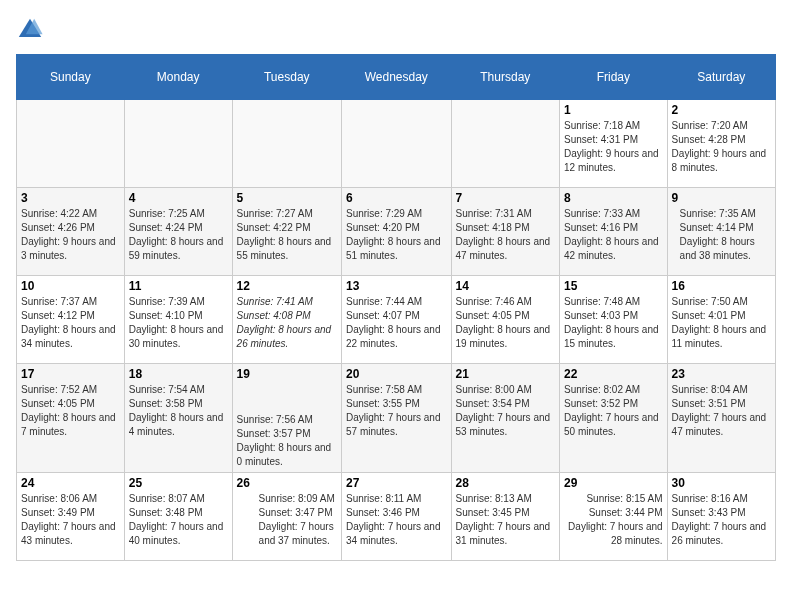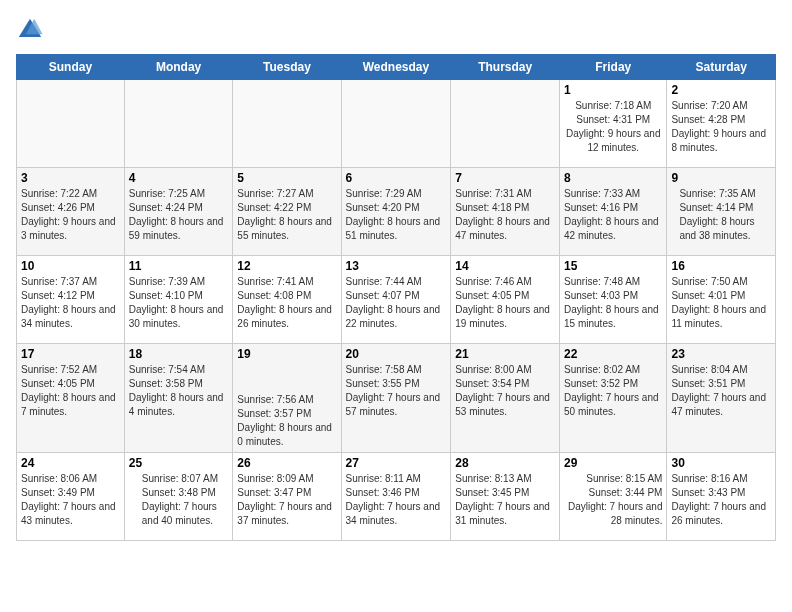--- a/index.html
+++ b/index.html
@@ -49,22 +49,22 @@
       color: #555;
     }
     .calendar {
       width: 100%;
       border-collapse: collapse;
       font-size: 11px;
     }
     .calendar th {
       background: #2e6db4;
       color: #fff;
-      padding: 5px 4px;
-      font-weight: bold;
+      padding: 15px 4px;
+      font-weight: normal;
       font-size: 12px;
       border: 1px solid #2e6db4;
     }
     .calendar td {
       border: 1px solid #ccc;
       vertical-align: top;
       padding: 3px 4px;
       height: 88px;
       width: 113px;
     }
@@ -123,35 +123,35 @@
     </thead>
     <tbody id="calendar-body">
     <tr>
           <td class="empty"></td>
           <td class="empty"></td>
           <td class="empty"></td>
           <td class="empty"></td>
           <td class="empty"></td>
           <td>
             <div class="day-num">1</div>
-            <div class="day-info" style="white-space: pre-line; text-align: center;">Sunrise: 7:18 AM
+            <div class="day-info" style="white-space: pre-line;">Sunrise: 7:18 AM
 Sunset: 4:31 PM
 Daylight: 9 hours and 12 minutes.</div>
           </td>
           <td>
             <div class="day-num">2</div>
             <div class="day-info" style="white-space: pre-line;">Sunrise: 7:20 AM
 Sunset: 4:28 PM
 Daylight: 9 hours and 8 minutes.</div>
           </td>
         </tr>
         <tr>
           <td>
             <div class="day-num">3</div>
-            <div class="day-info" style="white-space: pre-line;">Sunrise: 7:22 AM
+            <div class="day-info" style="white-space: pre-line;">Sunrise: 4:22 AM
 Sunset: 4:26 PM
 Daylight: 9 hours and 3 minutes.</div>
           </td>
           <td>
             <div class="day-num">4</div>
             <div class="day-info" style="white-space: pre-line;">Sunrise: 7:25 AM
 Sunset: 4:24 PM
 Daylight: 8 hours and 59 minutes.</div>
           </td>
           <td>
@@ -193,21 +193,21 @@
 Daylight: 8 hours and 34 minutes.</div>
           </td>
           <td>
             <div class="day-num">11</div>
             <div class="day-info" style="white-space: pre-line;">Sunrise: 7:39 AM
 Sunset: 4:10 PM
 Daylight: 8 hours and 30 minutes.</div>
           </td>
           <td>
             <div class="day-num">12</div>
-            <div class="day-info" style="white-space: pre-line;">Sunrise: 7:41 AM
+            <div class="day-info" style="white-space: pre-line; font-style: italic;">Sunrise: 7:41 AM
 Sunset: 4:08 PM
 Daylight: 8 hours and 26 minutes.</div>
           </td>
           <td>
             <div class="day-num">13</div>
             <div class="day-info" style="white-space: pre-line;">Sunrise: 7:44 AM
 Sunset: 4:07 PM
 Daylight: 8 hours and 22 minutes.</div>
           </td>
           <td>
@@ -275,27 +275,27 @@
         </tr>
         <tr>
           <td>
             <div class="day-num">24</div>
             <div class="day-info" style="white-space: pre-line;">Sunrise: 8:06 AM
 Sunset: 3:49 PM
 Daylight: 7 hours and 43 minutes.</div>
           </td>
           <td>
             <div class="day-num">25</div>
-            <div class="day-info" style="white-space: pre-line; margin-left: 13px;">Sunrise: 8:07 AM
+            <div class="day-info" style="white-space: pre-line;">Sunrise: 8:07 AM
 Sunset: 3:48 PM
 Daylight: 7 hours and 40 minutes.</div>
           </td>
           <td>
             <div class="day-num">26</div>
-            <div class="day-info" style="white-space: pre-line;">Sunrise: 8:09 AM
+            <div class="day-info" style="white-space: pre-line; margin-left: 22px;">Sunrise: 8:09 AM
 Sunset: 3:47 PM
 Daylight: 7 hours and 37 minutes.</div>
           </td>
           <td>
             <div class="day-num">27</div>
             <div class="day-info" style="white-space: pre-line;">Sunrise: 8:11 AM
 Sunset: 3:46 PM
 Daylight: 7 hours and 34 minutes.</div>
           </td>
           <td>

